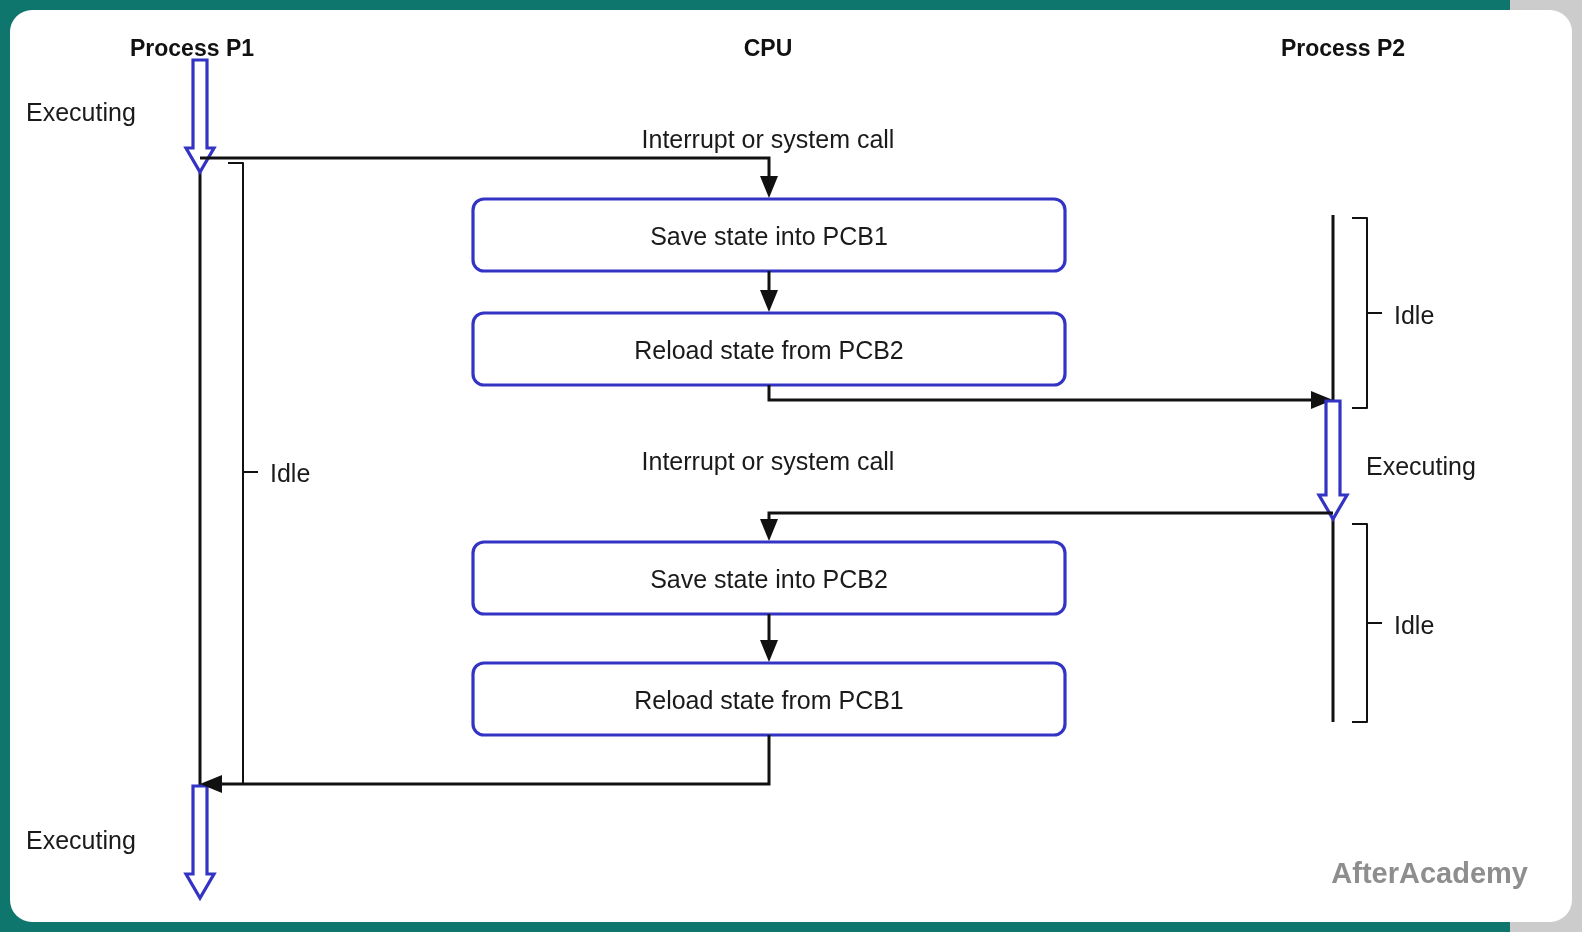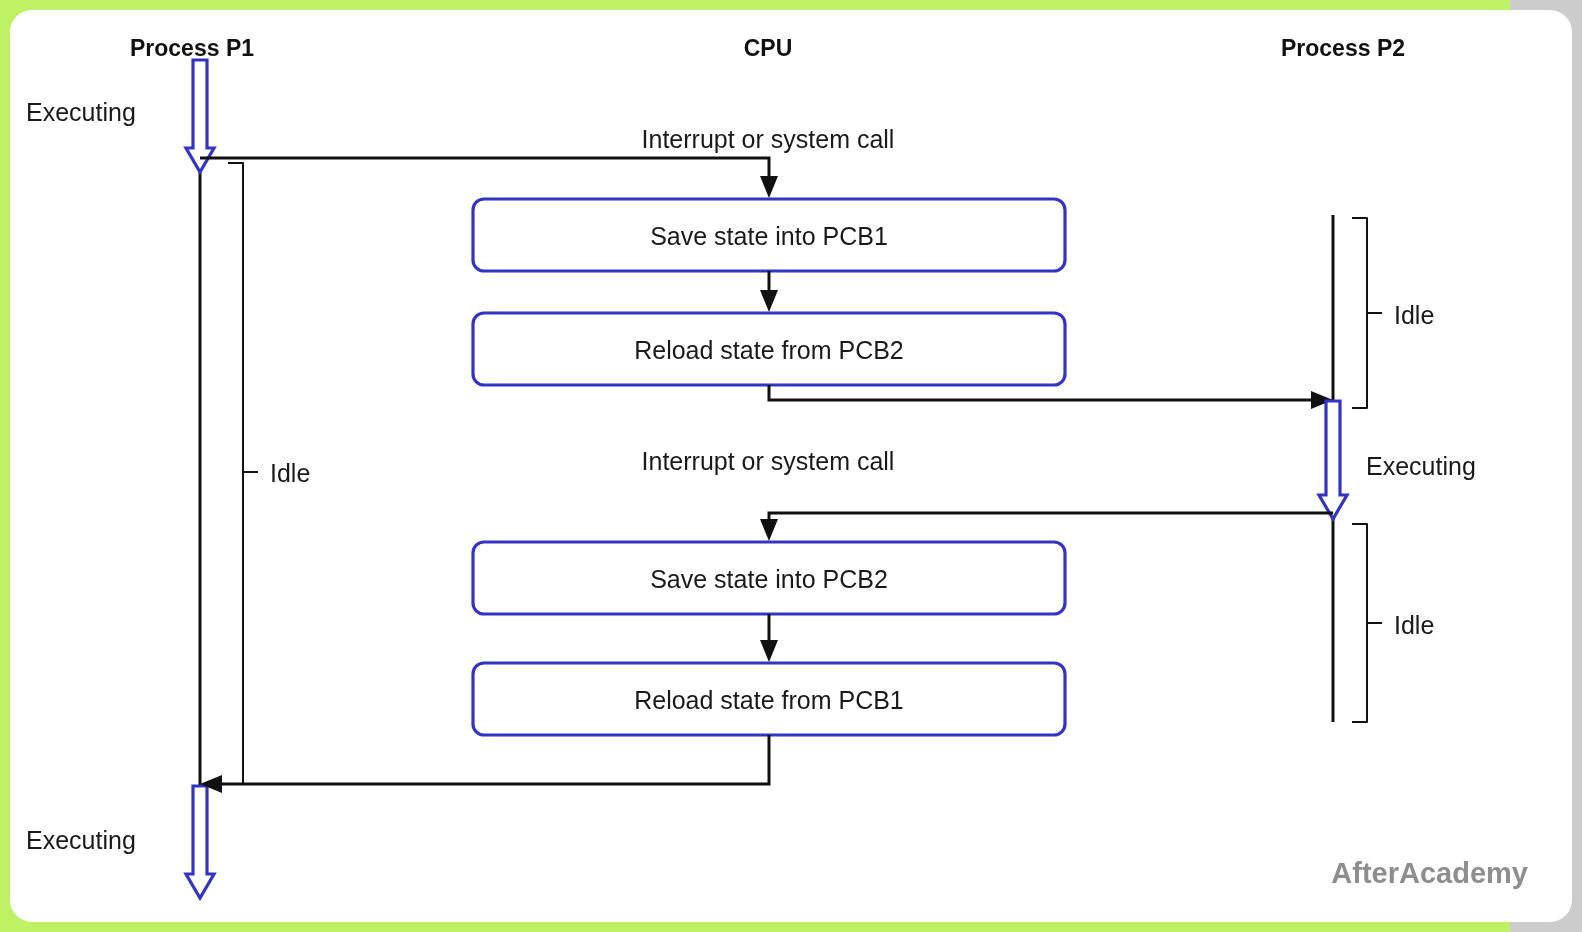--- a/index.html
+++ b/index.html
@@ -8,21 +8,21 @@
     background: #cccccc;
     width: 1582px;
     height: 932px;
     overflow: hidden;
     font-family: "Liberation Sans", sans-serif;
   }
   #stage {
     position: relative;
     width: 1510px;
     height: 932px;
-    background: #bef264;
+    background: #0f766e;
   }
   #card {
     position: absolute;
     left: 10px;
     top: 10px;
     width: 1562px;
     height: 912px;
     background: #ffffff;
     border-radius: 22px;
   }

